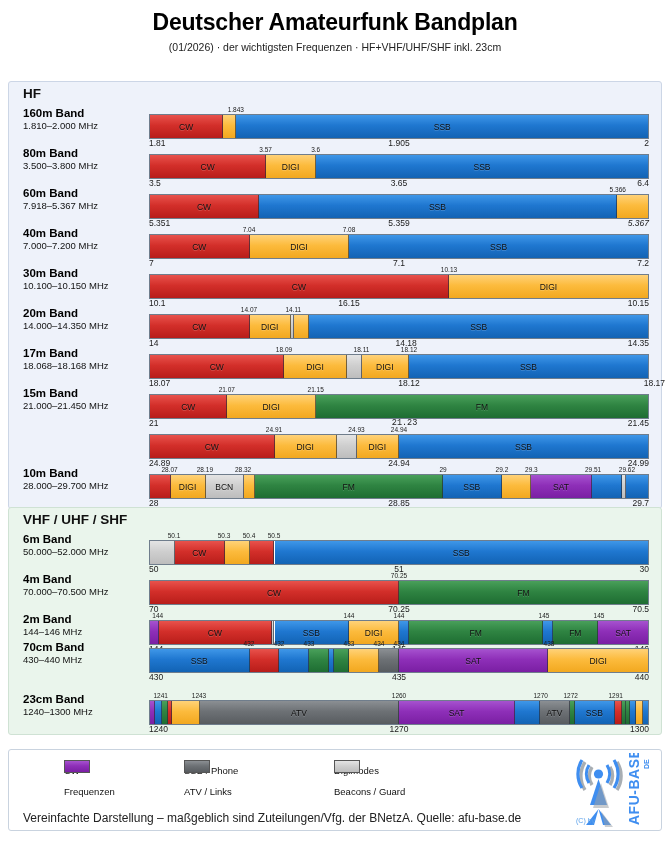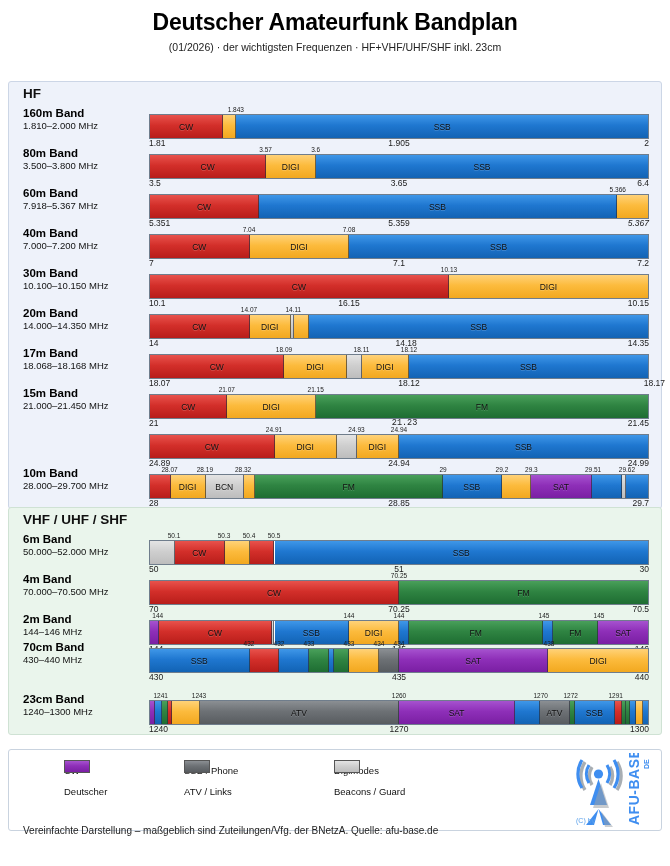--- a/index.html
+++ b/index.html
@@ -90,21 +90,21 @@
     grid-auto-rows:21px;align-items:center;
   }
   .lg-item{display:flex;align-items:center;gap:7px;}
   .swatch{
     width:26px;height:13px;border:1px solid #555;box-sizing:border-box;
     display:inline-block;flex:0 0 auto;
   }
   .lg-text{font-size:9.5px;color:#111;}
 
   .footnote{
-    position:absolute;left:14px;top:75px;font-size:10px;color:#222;
+    position:absolute;left:14px;top:61px;font-size:12px;color:#222;
   }
 
   
   .logo{
     position:absolute;right:10px;top:3px;width:96px;height:78px;
   }
   .logo svg{display:block;}
   .logo-cby{
     position:absolute;left:21px;bottom:7px;font-size:7px;color:#5aa0ea;
   }
@@ -557,21 +557,21 @@
         <div class="lg-item">
           <span class="swatch seg ssb"></span>
           <span class="lg-text">SSB / Phone</span>
         </div>
         <div class="lg-item">
           <span class="swatch seg digi"></span>
           <span class="lg-text">Digimodes</span>
         </div>
         <div class="lg-item">
           <span class="swatch seg sat"></span>
-          <span class="lg-text">Deutscher</span>
+          <span class="lg-text">Frequenzen</span>
         </div>
         <div class="lg-item">
           <span class="swatch seg atv"></span>
           <span class="lg-text">ATV / Links</span>
         </div>
         <div class="lg-item">
           <span class="swatch seg bcn"></span>
           <span class="lg-text">Beacons / Guard</span>
         </div>
       </div>

